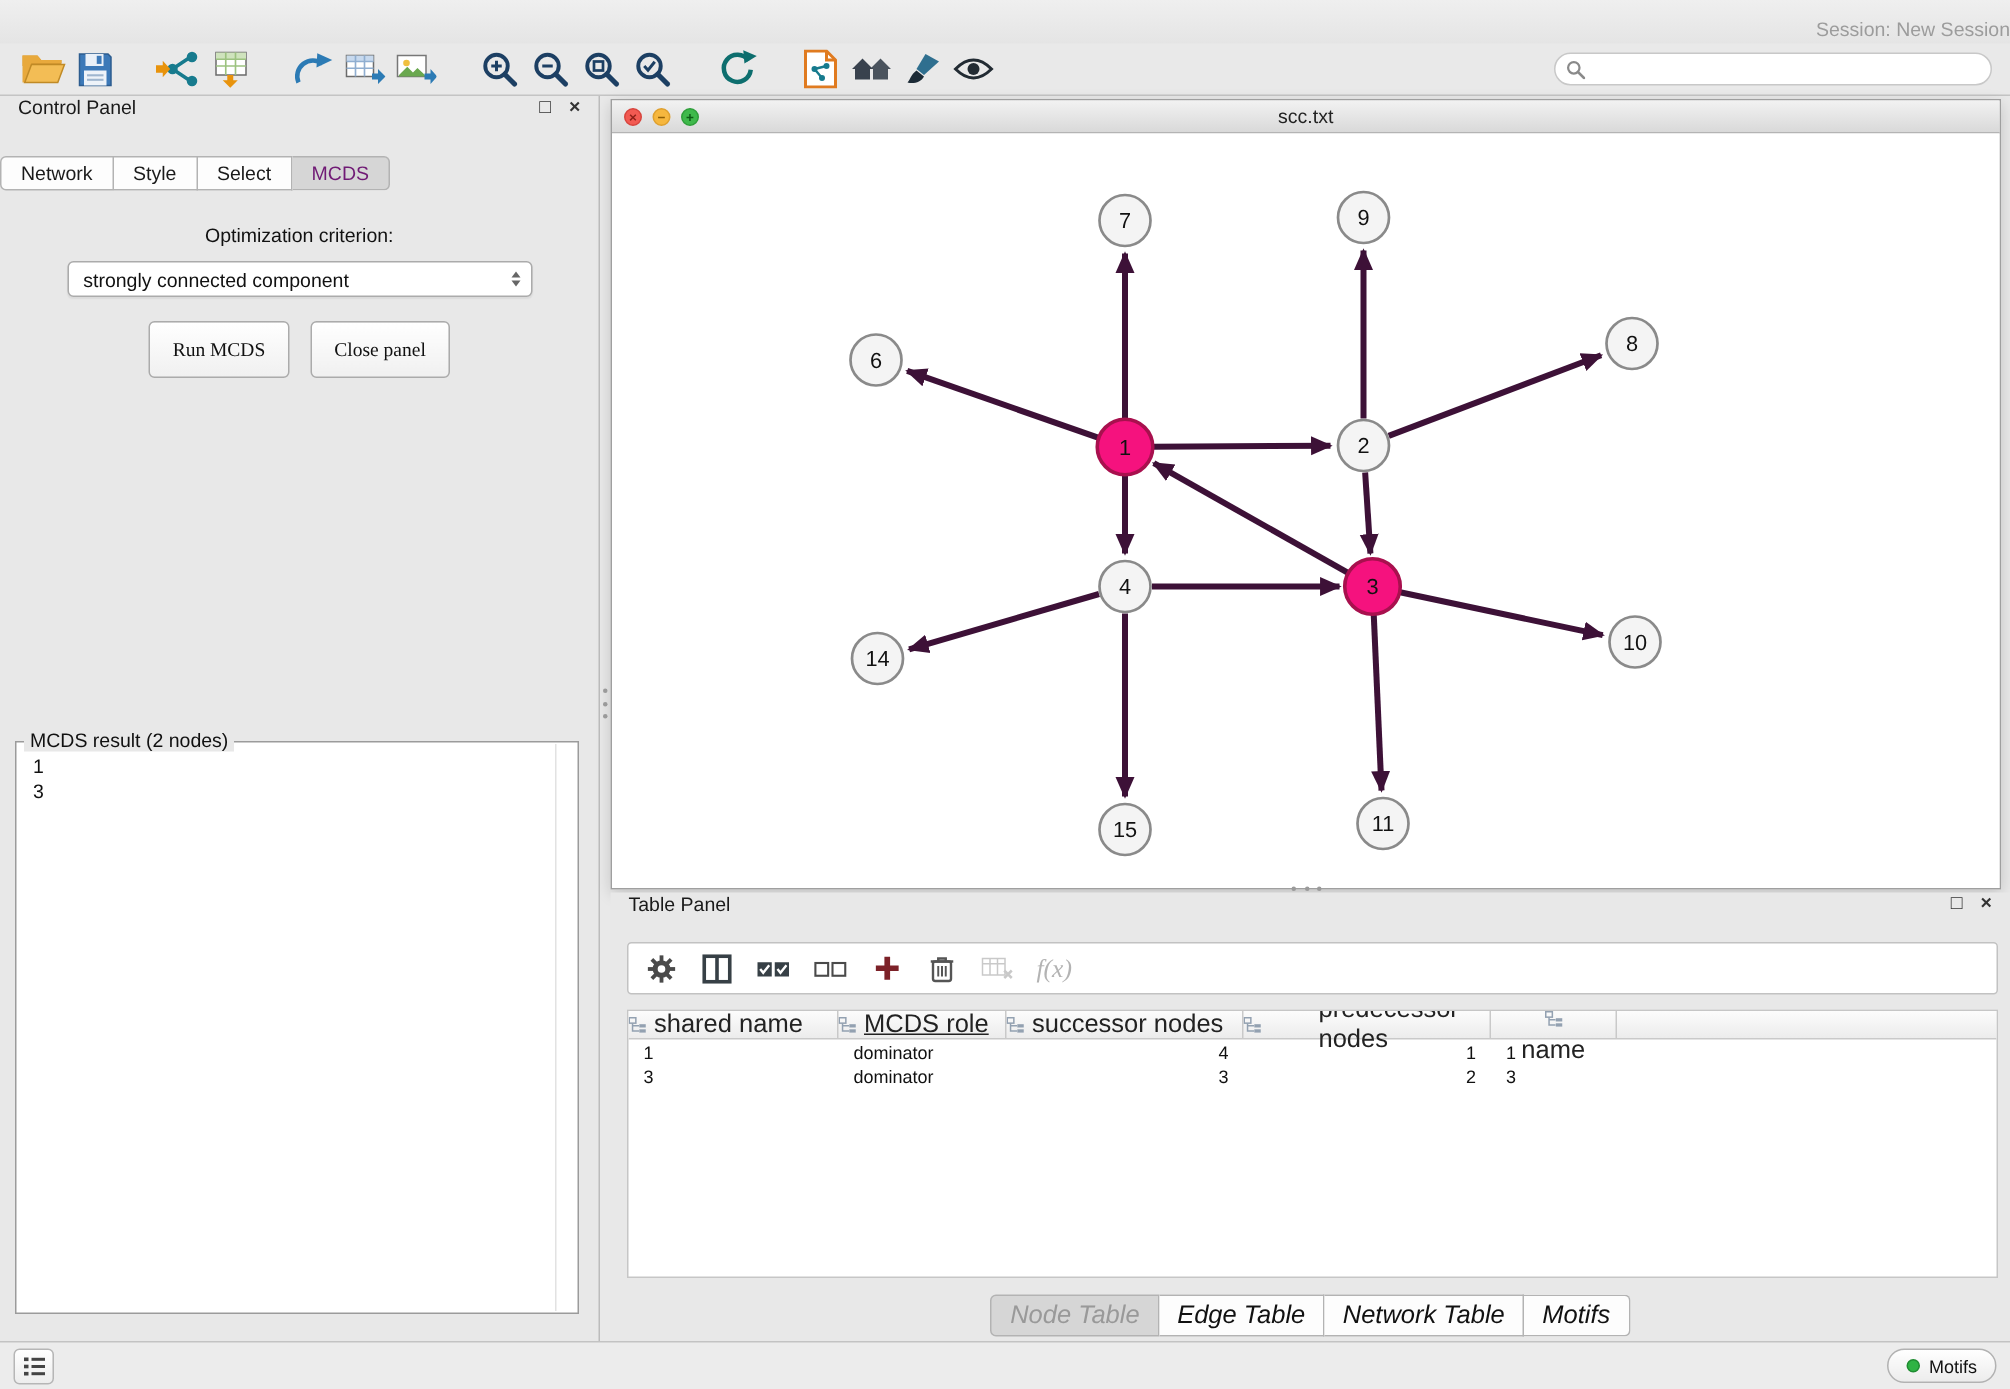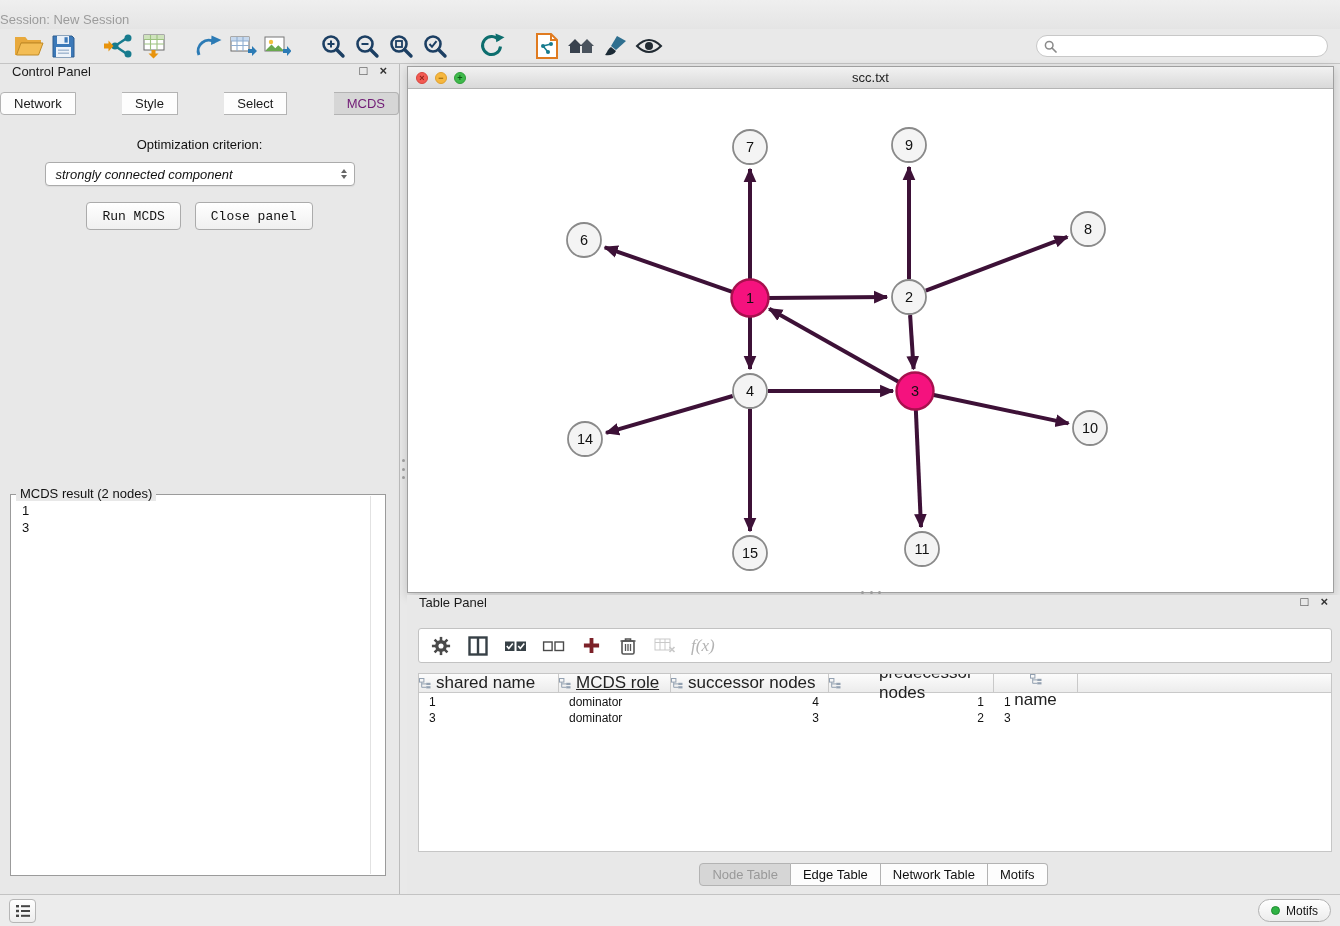--- a/index.html
+++ b/index.html
@@ -1,46 +1,46 @@
 <!DOCTYPE html>
 <html><head>
 <meta charset="utf-8">
 <style>
   *{box-sizing:border-box;margin:0;padding:0;}
   body{width:1340px;height:926px;position:relative;font-family:"Liberation Sans",sans-serif;background:#e9e9e9;overflow:hidden;}
   svg{display:block;}
 
   
-  .titlebar{position:absolute;left:0;top:0;width:1340px;height:40px;background:linear-gradient(#efefef,#e1e1e1);border-bottom:1px solid #cfcfcf;display:flex;align-items:center;justify-content:flex-start;}
+  .titlebar{position:absolute;left:0;top:0;width:1340px;height:40px;background:linear-gradient(#efefef,#e1e1e1);border-bottom:1px solid #cfcfcf;display:flex;align-items:center;justify-content:flex-end;}
   .titlebar-text{font-size:13px;color:#9c9c9c;}
 
   
   .toolbar{position:absolute;left:0;top:29px;width:1340px;height:35px;background:#e9e9e9;border-bottom:1px solid #c4c4c4;display:flex;align-items:center;padding:0 12px;}
   .tool{height:30px;min-width:34px;display:flex;align-items:center;justify-content:center;cursor:default;}
   .sep{width:22px;height:1px;}
   .searchbox{margin-left:auto;width:292px;height:22px;border:1px solid #c8c8c8;border-radius:12px;background:#fff;display:flex;align-items:center;padding:0 7px;gap:5px;}
   .searchbox input{border:none;outline:none;flex:1;font-size:12px;background:transparent;font-family:"Liberation Sans",sans-serif;color:#333;}
 
   
   .control-panel{position:absolute;left:0;top:64px;width:400px;height:830px;background:#e8e8e8;border-right:1px solid #bcbcbc;}
   .panel-header{height:28px;display:flex;align-items:flex-start;padding:0 12px;font-size:13px;color:#1a1a1a;}
   .win-btns{margin-left:auto;display:flex;gap:12px;align-items:center;}
   .win-btn{font-size:13px;color:#333;line-height:1;font-weight:700;cursor:default;}
-  .cp-tabs{display:flex;justify-content:space-between;margin-top:0;}
+  .cp-tabs{display:flex;justify-content:flex-start;margin-top:12px;}
   .cp-tab{font-size:13px;color:#1a1a1a;background:#fdfdfd;border:1px solid #b3b3b3;border-left:none;padding:3px 13px;cursor:default;}
   .cp-tab:first-child{border-left:1px solid #b3b3b3;border-radius:4px 0 0 4px;}
   .cp-tab:last-child{border-radius:0 4px 4px 0;}
   .cp-tab.active{background:#d6d6d6;color:#701a75;}
   .opt-label{margin-top:22px;text-align:center;font-size:13px;color:#111;}
-  .combo{margin:10px auto 16px;width:310px;height:24px;background:#fff;border:1px solid #ababab;border-radius:4px;display:flex;align-items:center;padding:0 7px 0 10px;font-size:13px;color:#111;box-shadow:0 1px 1px rgba(0,0,0,.06);font-style:italic;}
+  .combo{margin:10px auto 16px;width:310px;height:24px;background:#fff;border:1px solid #ababab;border-radius:4px;display:flex;align-items:center;padding:0 7px 0 10px;font-size:13px;color:#111;box-shadow:0 1px 1px rgba(0,0,0,.06);}
   .stepper{margin-left:auto;display:flex;flex-direction:column;gap:2px;align-items:center;}
   .tri-up{width:0;height:0;border-left:3.5px solid transparent;border-right:3.5px solid transparent;border-bottom:4.5px solid #666;}
   .tri-dn{width:0;height:0;border-left:3.5px solid transparent;border-right:3.5px solid transparent;border-top:4.5px solid #666;}
   .btn-row{margin-top:13px;display:flex;justify-content:center;gap:14px;}
-  .mac-btn{height:28px;padding:0 15px;font-size:13px;color:#111;background:linear-gradient(#ffffff,#f0f0f0);border:1px solid #ababab;border-radius:4px;font-family:Liberation Mono, monospace;cursor:default;}
+  .mac-btn{height:38px;padding:0 15px;font-size:13px;color:#111;background:linear-gradient(#ffffff,#f0f0f0);border:1px solid #ababab;border-radius:4px;font-family:Liberation Serif, serif;cursor:default;}
   .result-box{position:absolute;left:10px;top:430px;width:376px;height:382px;border:1px solid #9b9b9b;background:#fff;}
   .result-legend{position:absolute;top:-9px;left:5px;background:#e8e8e8;padding:0 4px;font-size:13px;color:#111;}
   .result-lines{padding:7px 11px;font-size:13px;color:#111;line-height:17px;}
   .result-scroll{position:absolute;top:1px;right:14px;bottom:1px;width:1px;background:#e2e2e2;}
 
   
   .net-window{position:absolute;left:407px;top:66px;width:927px;height:527px;background:#fff;border:1px solid #9f9f9f;box-shadow:0 3px 10px rgba(0,0,0,.18);}
   .net-titlebar{height:22px;background:linear-gradient(#f2f2f2,#d9d9d9);border-bottom:1px solid #b4b4b4;display:flex;align-items:center;position:relative;}
   .traffic{position:absolute;left:8px;top:0;height:22px;display:flex;align-items:center;gap:7px;}
   .tl{width:12px;height:12px;border-radius:50%;display:flex;align-items:center;justify-content:center;font-size:9px;font-weight:700;line-height:1;cursor:default;}
@@ -60,21 +60,21 @@
   .tp-toolbar{position:absolute;left:11px;right:8px;top:33px;height:35px;background:#fff;border:1px solid #c2c2c2;border-radius:3px;display:flex;align-items:center;padding:0 11px;gap:15px;}
   .tp-tool{display:flex;align-items:center;justify-content:center;min-width:22px;height:26px;cursor:default;}
   .fx{font-family:"Liberation Serif",serif;font-style:italic;font-size:17px;color:#b3b3b3;}
   .tp-table{position:absolute;left:11px;right:8px;top:78px;height:179px;background:#fff;border:1px solid #c6c6c6;overflow:hidden;}
   .thead{display:flex;height:19px;border-bottom:1px solid #c9c9c9;background:linear-gradient(#fcfcfc,#ececec);}
   .th{display:flex;align-items:center;justify-content:flex-start;gap:5px;font-size:17px;color:#222;border-right:1px solid #c9c9c9;height:100%;cursor:default;}
   .tbody{padding-top:1px;}
   .tr{display:flex;height:16px;align-items:center;}
   .td{font-size:12px;color:#111;padding:0 10px;}
   .tp-tabs{position:absolute;left:0;right:0;top:268px;display:flex;justify-content:center;}
-  .tp-tab{font-size:13px;color:#111;background:#fdfdfd;border:1px solid #b3b3b3;border-left:none;padding:3px 12px;cursor:default;}
+  .tp-tab{font-size:17px;color:#111;background:#fdfdfd;border:1px solid #b3b3b3;border-left:none;padding:3px 12px;cursor:default;font-style:italic;}
   .tp-tab:first-child{border-left:1px solid #b3b3b3;border-radius:4px 0 0 4px;}
   .tp-tab:last-child{border-radius:0 4px 4px 0;}
   .tp-tab.active{background:#d6d6d6;color:#999;}
 
   
   .statusbar{position:absolute;left:0;top:894px;width:1340px;height:32px;background:#ececec;border-top:1px solid #c3c3c3;display:flex;align-items:center;padding:0 9px;}
   .sb-left{width:27px;height:24px;border:1px solid #b6b6b6;border-radius:4px;background:linear-gradient(#fff,#ededed);display:flex;align-items:center;justify-content:center;cursor:default;}
   .memory-btn{margin-left:auto;height:23px;border:1px solid #b2b2b2;border-radius:12px;background:linear-gradient(#fff,#ececec);display:flex;align-items:center;gap:6px;padding:0 12px;font-size:12px;color:#111;cursor:default;}
   .mem-dot{width:9px;height:9px;border-radius:50%;background:#2fb344;border:1px solid #1f8c31;}
 </style>

